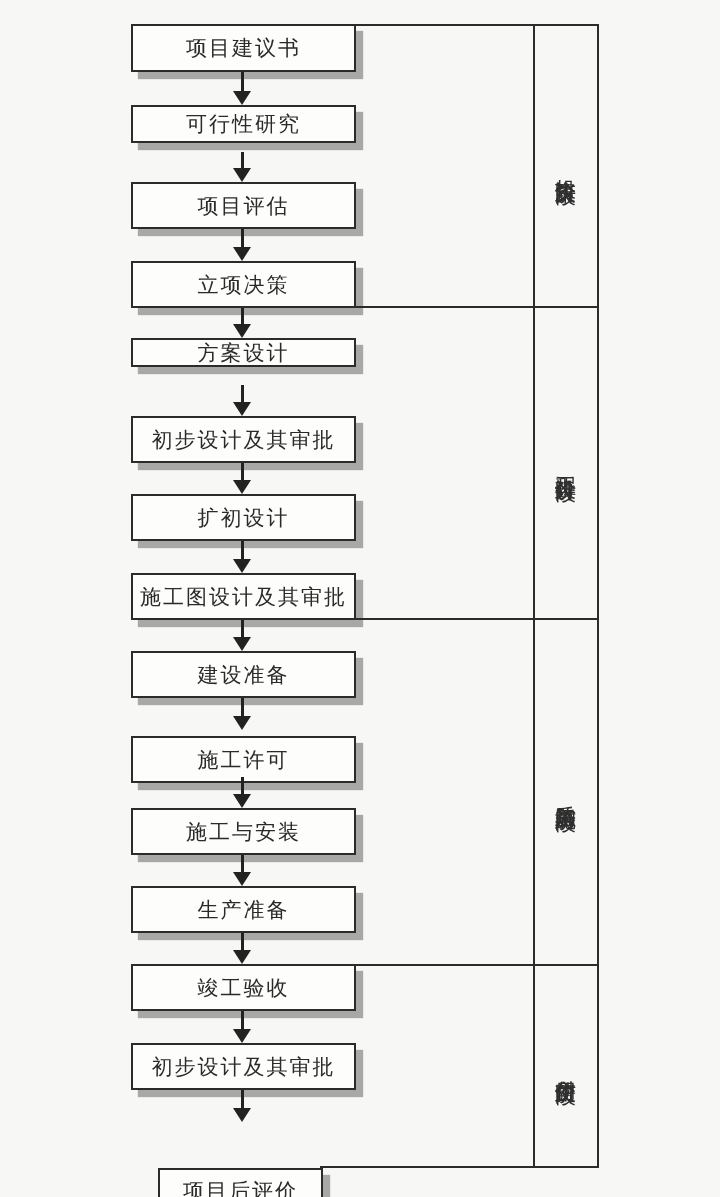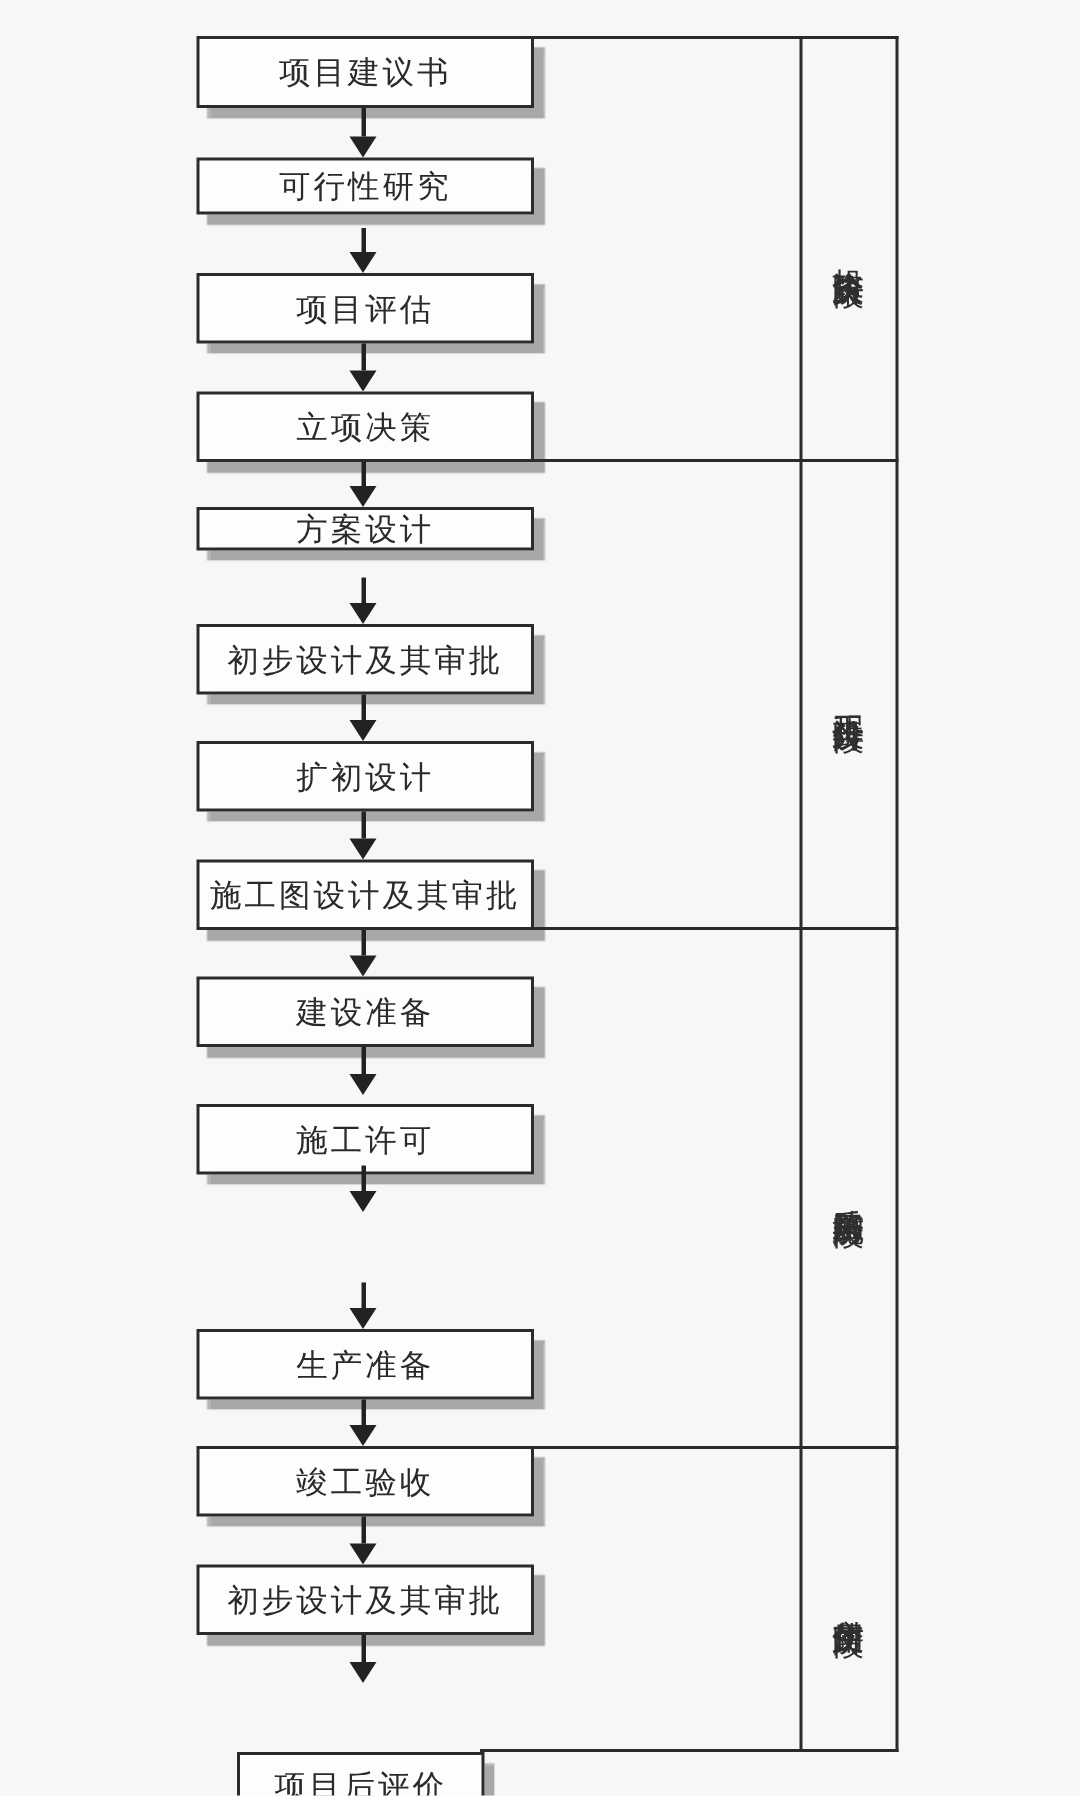--- a/index.html
+++ b/index.html
@@ -99,20 +99,23 @@
     </div>
   <div class="fbox" style="top:573px;height:47px">
       <span>施工图设计及其审批</span>
     </div>
   <div class="fbox" style="top:651px;height:47px">
       <span>建设准备</span>
     </div>
   <div class="fbox" style="top:736px;height:47px">
       <span>施工许可</span>
     </div>
+  <div class="fbox" style="top:808px;height:47px">
+      <span>施工与安装</span>
+    </div>
   <div class="fbox" style="top:964px;height:47px">
       <span>竣工验收</span>
     </div>
   <div class="fbox" style="top:886px;height:47px">
       <span>生产准备</span>
     </div>
   <div class="fbox" style="top:1043px;height:47px">
       <span>初步设计及其审批</span>
     </div>
   <div class="fbox small" style="top:1168px;height:46px">

